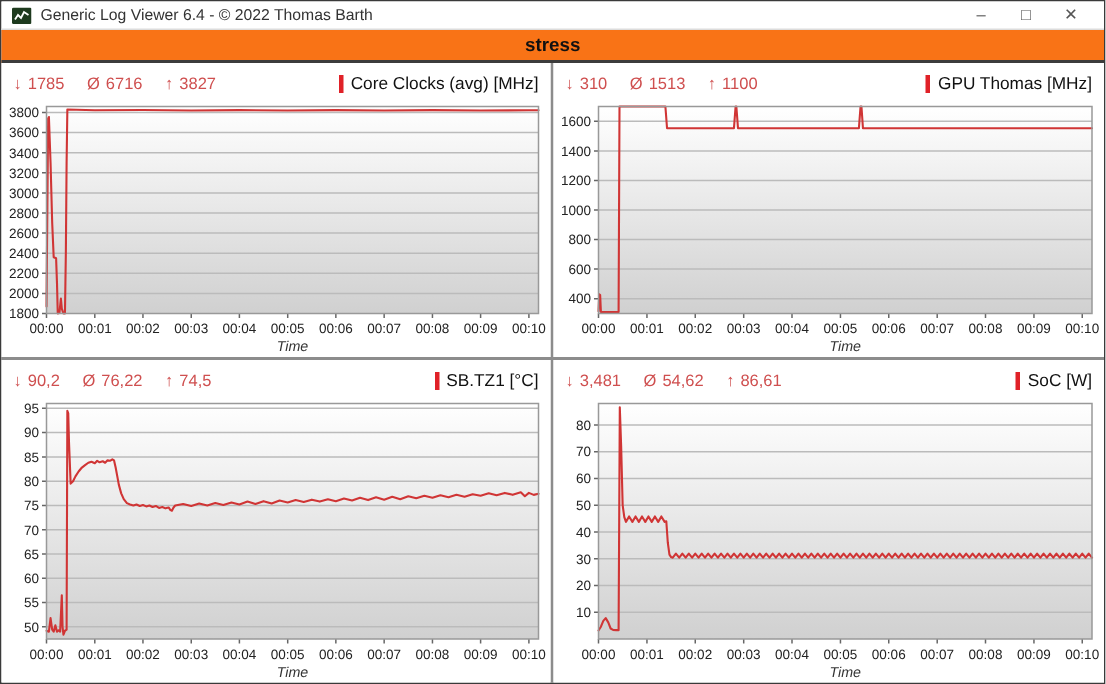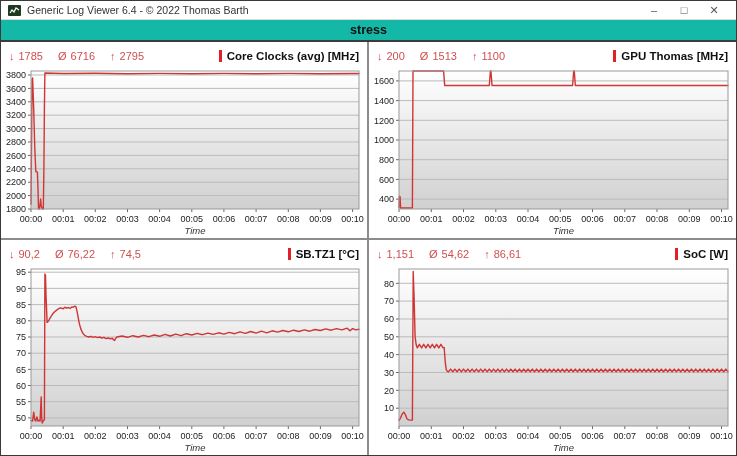--- a/index.html
+++ b/index.html
@@ -2,34 +2,34 @@
 <html><head>
 <meta charset="utf-8">
 <style>
   html,body{margin:0;padding:0;background:#e8e8e8;font-family:"Liberation Sans",sans-serif;}
   .window{width:737px;height:456px;box-sizing:border-box;border:1px solid #3a3a3a;background:#fff;display:flex;flex-direction:column;position:relative;}
   .titlebar{height:19px;flex:none;display:flex;align-items:center;gap:6px;padding:0 7px;background:#fff;border-bottom:1px solid #dcdcdc;box-sizing:border-box;}
   .title-icon{width:13px;height:11px;flex:none;display:block;}
   .titlebar-title{font-size:10.5px;color:#333;white-space:nowrap;}
   .controls{margin-left:auto;display:flex;align-items:center;gap:0;}
   .ctrl{width:30px;text-align:center;font-size:11px;color:#555;cursor:default;line-height:18px;}
-  .header{height:22px;flex:none;display:flex;align-items:center;justify-content:center;background:#14b8a6;border-bottom:2px solid #3c3c3c;box-sizing:border-box;}
+  .header{height:22px;flex:none;display:flex;align-items:center;justify-content:center;background:#f97316;border-bottom:2px solid #3c3c3c;box-sizing:border-box;}
   .header-title{font-size:12.5px;font-weight:700;color:#111;}
   .grid{flex:1;display:grid;grid-template-columns:366px 2px 367px;grid-template-rows:196px 2px 215px;}
   .div-v{grid-column:2;grid-row:1/4;background:#8c8c8c;}
   .div-h{grid-column:1/4;grid-row:2;background:#8c8c8c;}
   .panel{background:#fff;display:flex;flex-direction:column;overflow:hidden;}
   .p-tl{grid-column:1;grid-row:1;} .p-tr{grid-column:3;grid-row:1;}
   .p-bl{grid-column:1;grid-row:3;} .p-br{grid-column:3;grid-row:3;}
   .stats-row{height:20px;flex:none;display:flex;align-items:center;padding:4px 8px 0 8px;box-sizing:content-box;}
   .stats{display:flex;gap:15px;font-size:11px;color:#cf4f4f;}
   .stat{display:flex;gap:4px;align-items:baseline;}
   .legend{margin-left:auto;display:flex;align-items:center;gap:5px;}
   .legend-bar{width:3px;height:12px;flex:none;}
-  .legend-label{font-size:11.5px;font-weight:700;color:#111;white-space:nowrap;}
+  .legend-label{font-size:11.5px;font-weight:400;color:#111;white-space:nowrap;}
   .chart-box{flex:1;min-height:0;}
   .chart-box svg{display:block;}
 </style>
 </head>
 <body>
 
 <div class="window">
 
   <div class="titlebar">
     <svg class="title-icon" viewBox="0 0 13 11">
@@ -58,21 +58,21 @@
           <span class="stat">
               <span>↓</span>
               <span>1785</span>
             </span>
           <span class="stat">
               <span>Ø</span>
               <span>6716</span>
             </span>
           <span class="stat">
               <span>↑</span>
-              <span>2795</span>
+              <span>3827</span>
             </span>
         </div>
         <div class="legend">
           <span class="legend-bar" style="background: rgb(224, 33, 40);"></span>
           <span class="legend-label">Core Clocks (avg) [MHz]</span>
         </div>
       </div>
       <div class="chart-box">
         <svg width="366" height="172" viewBox="0 0 366 172">
             <defs>
@@ -141,21 +141,21 @@
             <rect x="30" y="5" width="328" height="138" fill="none" stroke="#999999"></rect>
           </svg>
       </div>
     </div>
 
     <div class="panel p-tr">
       <div class="stats-row">
         <div class="stats" style="color: rgb(207, 79, 79);">
           <span class="stat">
               <span>↓</span>
-              <span>200</span>
+              <span>310</span>
             </span>
           <span class="stat">
               <span>Ø</span>
               <span>1513</span>
             </span>
           <span class="stat">
               <span>↑</span>
               <span>1100</span>
             </span>
         </div>
@@ -310,21 +310,21 @@
             <rect x="30" y="5" width="328" height="157" fill="none" stroke="#999999"></rect>
           </svg>
       </div>
     </div>
 
     <div class="panel p-br">
       <div class="stats-row">
         <div class="stats" style="color: rgb(207, 79, 79);">
           <span class="stat">
               <span>↓</span>
-              <span>1,151</span>
+              <span>3,481</span>
             </span>
           <span class="stat">
               <span>Ø</span>
               <span>54,62</span>
             </span>
           <span class="stat">
               <span>↑</span>
               <span>86,61</span>
             </span>
         </div>

